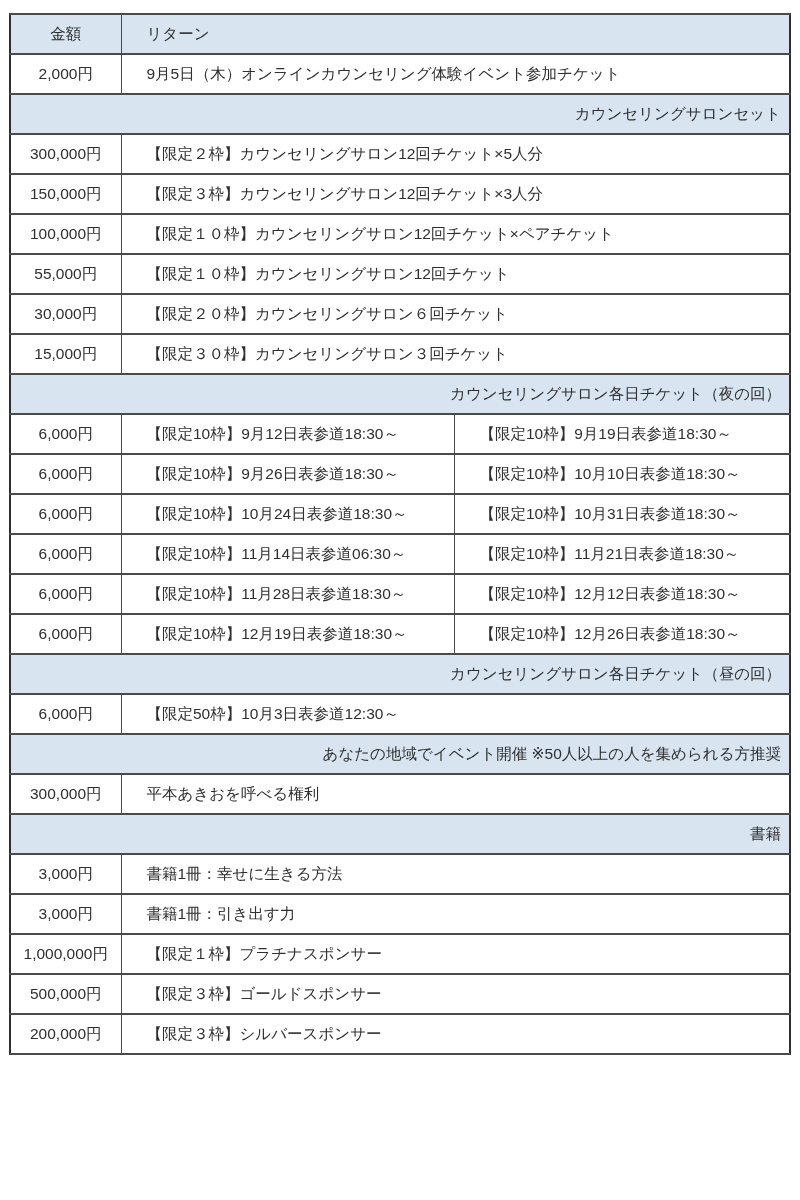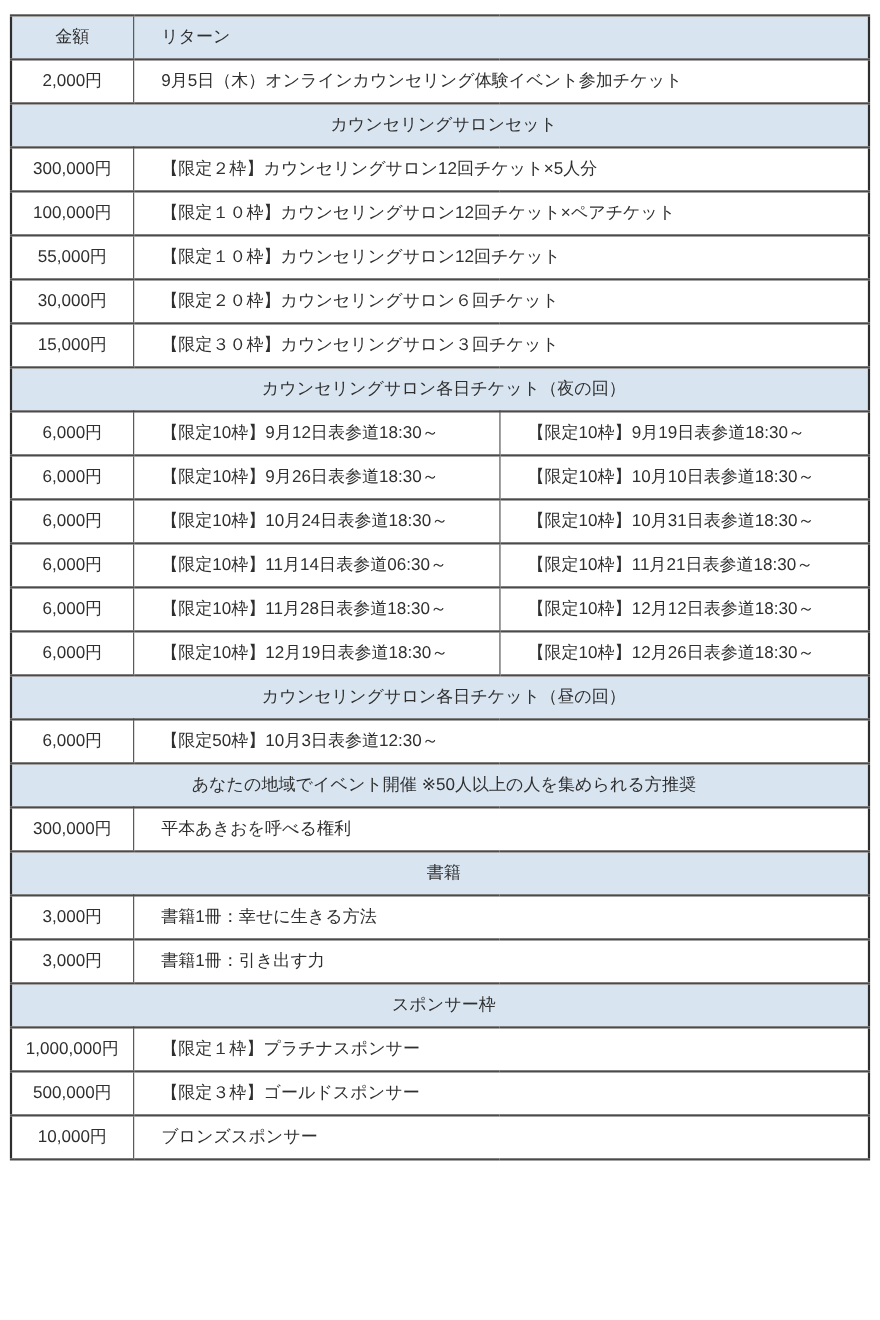--- a/index.html
+++ b/index.html
@@ -48,21 +48,21 @@
   .amount-h, .price {
     text-align: center;
     margin-left: 16px;
   }
   .return-h, .desc {
     text-align: left;
     padding: 0 8px 0 25px;
   }
   tr.section td {
     background: var(--section-bg);
-    text-align: center;
+    text-align: right;
     padding: 0 8px 0 15px;
   }
 </style>
 </head>
 <body>
 
 <div class="table-wrap">
   <table class="pricing">
     <colgroup>
       <col class="c1">
@@ -79,20 +79,24 @@
         <tr class="item-row">
           <td class="price">2,000円</td>
           <td class="desc" colspan="2">9月5日（木）オンラインカウンセリング体験イベント参加チケット</td>
         </tr>
         <tr class="section">
           <td colspan="3">カウンセリングサロンセット</td>
         </tr>
         <tr class="item-row">
           <td class="price">300,000円</td>
           <td class="desc" colspan="2">【限定２枠】カウンセリングサロン12回チケット×5人分</td>
+        </tr>
+        <tr class="item-row">
+          <td class="price">150,000円</td>
+          <td class="desc" colspan="2">【限定３枠】カウンセリングサロン12回チケット×3人分</td>
         </tr>
         <tr class="item-row">
           <td class="price">100,000円</td>
           <td class="desc" colspan="2">【限定１０枠】カウンセリングサロン12回チケット×ペアチケット</td>
         </tr>
         <tr class="item-row">
           <td class="price">55,000円</td>
           <td class="desc" colspan="2">【限定１０枠】カウンセリングサロン12回チケット</td>
         </tr>
         <tr class="item-row">
@@ -154,30 +158,27 @@
           <td colspan="3">書籍</td>
         </tr>
         <tr class="item-row">
           <td class="price">3,000円</td>
           <td class="desc" colspan="2">書籍1冊：幸せに生きる方法</td>
         </tr>
         <tr class="item-row">
           <td class="price">3,000円</td>
           <td class="desc" colspan="2">書籍1冊：引き出す力</td>
         </tr>
-        <tr class="section">
-          <td colspan="3">スポンサー枠</td>
-        </tr>
         <tr class="item-row">
           <td class="price">1,000,000円</td>
           <td class="desc" colspan="2">【限定１枠】プラチナスポンサー</td>
         </tr>
         <tr class="item-row">
           <td class="price">500,000円</td>
           <td class="desc" colspan="2">【限定３枠】ゴールドスポンサー</td>
         </tr>
         <tr class="item-row">
-          <td class="price">10,000円</td>
-          <td class="desc" colspan="2">ブロンズスポンサー</td>
+          <td class="price">200,000円</td>
+          <td class="desc" colspan="2">【限定３枠】シルバースポンサー</td>
         </tr>
       </tbody>
   </table>
 </div>
 
 </body></html>

